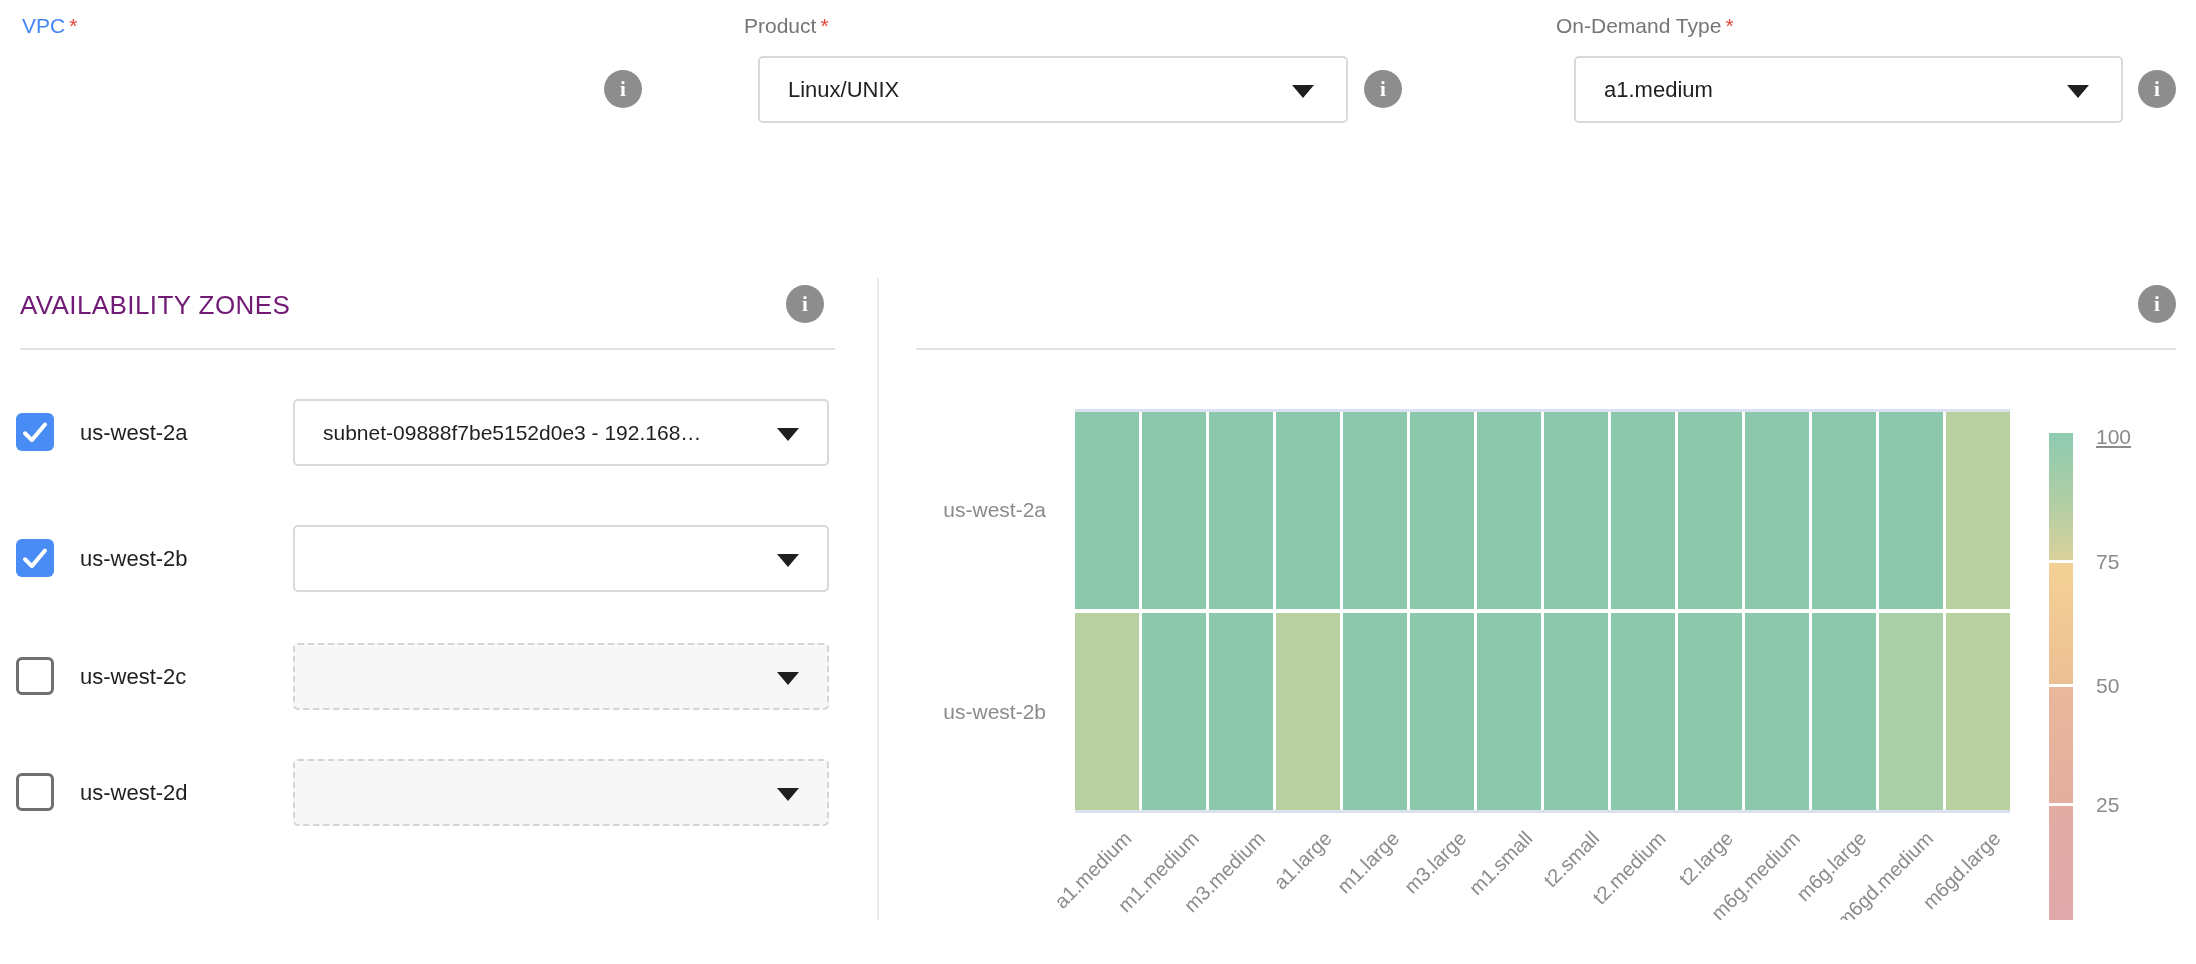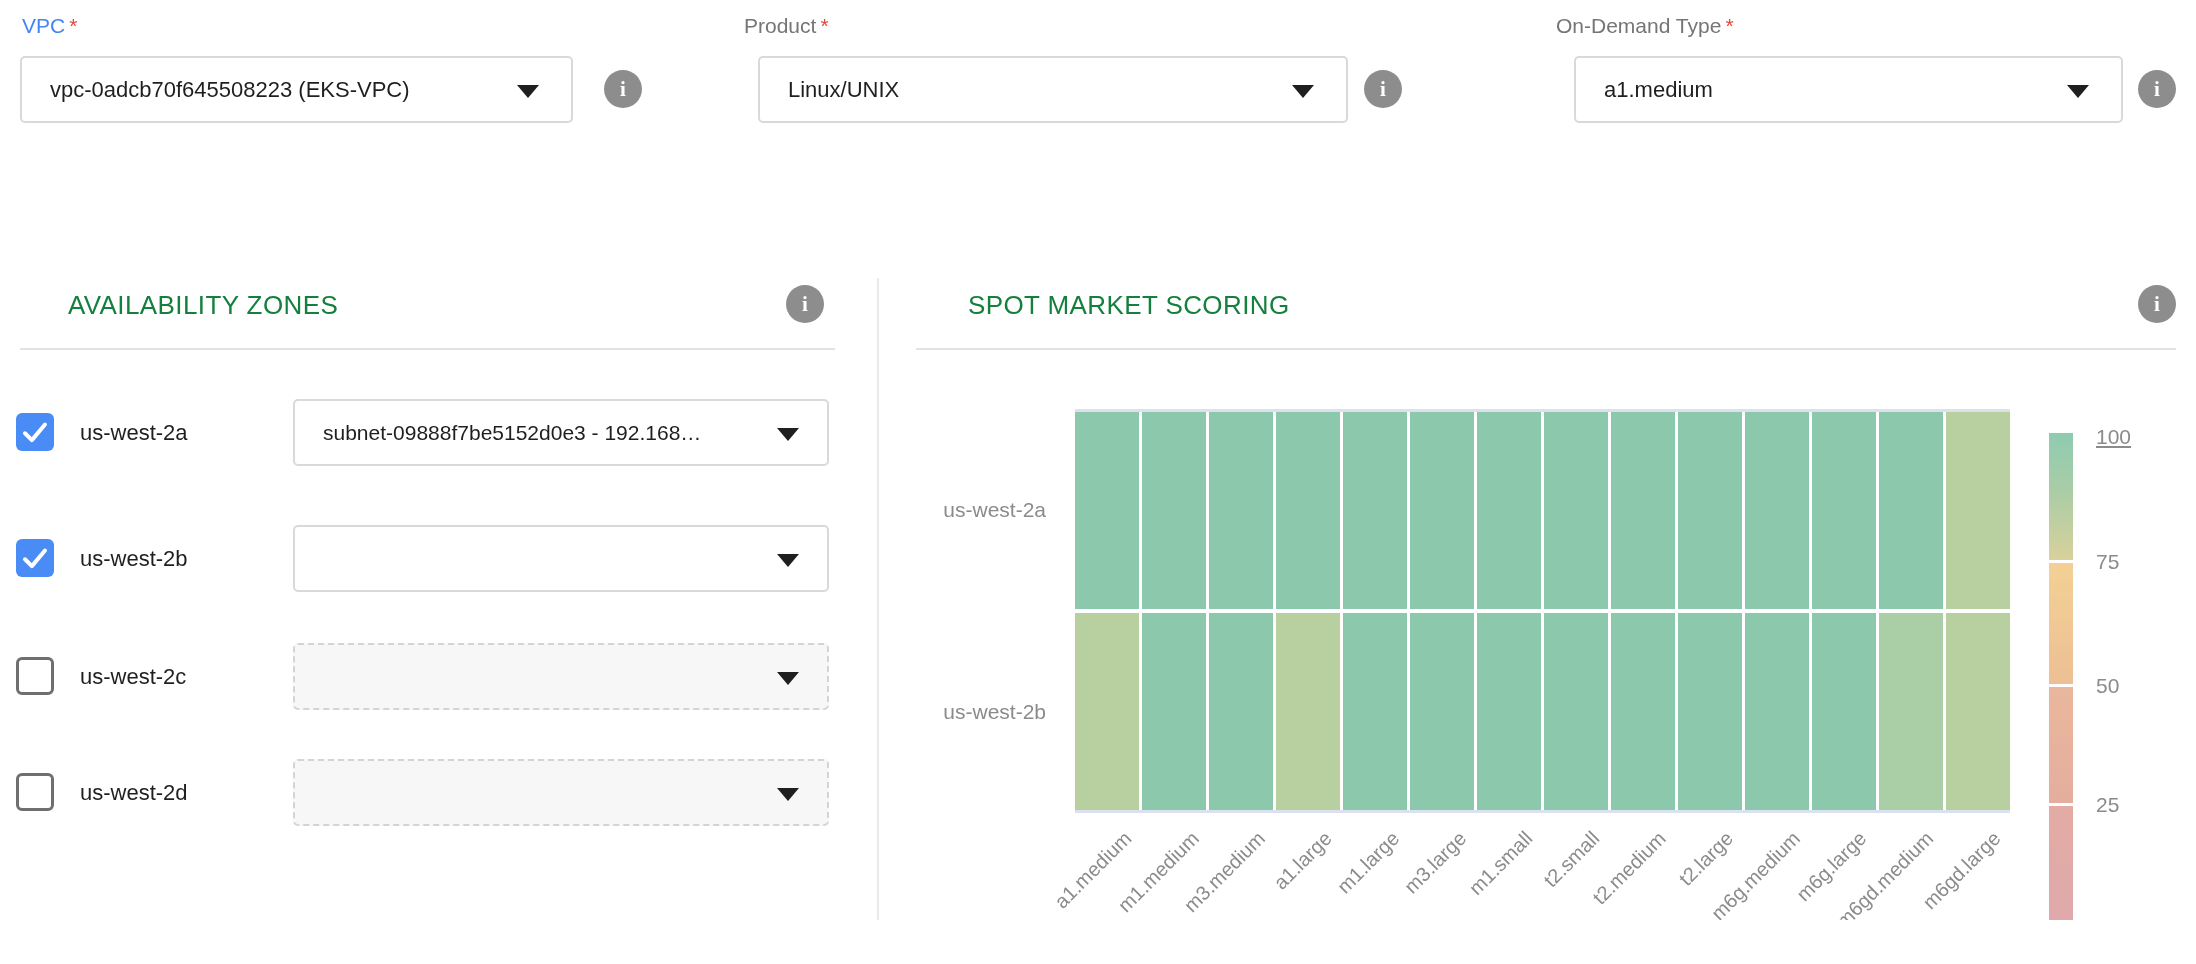--- a/index.html
+++ b/index.html
@@ -18,21 +18,21 @@
   .caret { position:absolute; right:32px; top:50%; margin-top:-5px; width:0; height:0;
            border-left:11px solid transparent; border-right:11px solid transparent;
            border-top:13px solid #1f1f1f; }
   .select.empty { border:2px dashed #d4d4d4; background:#f7f7f7; }
   .info { position:absolute; width:38px; height:38px; border-radius:50%; background:#8d8d8d;
           color:#fff; display:flex; align-items:center; justify-content:center;
           font-size:21px; font-weight:bold; font-family:"Liberation Serif", serif; cursor:pointer; }
 
   
   .vdivider { position:absolute; left:877px; top:278px; width:2px; height:686px; background:#e9e9e9; }
-  .sec-title { position:absolute; font-size:26px; color:#15803d; letter-spacing:0.4px; white-space:nowrap;margin-left:48px; }
+  .sec-title { position:absolute; font-size:26px; color:#701a75; letter-spacing:0.4px; white-space:nowrap; }
   .sec-rule { position:absolute; height:2px; background:#e2e2e2; }
 
   
   .azcheck { position:absolute; width:38px; height:38px; border-radius:6px; cursor:pointer; }
   .azcheck.checked { background:#4a8cf5; }
   .azcheck.unchecked { background:#fff; border:3px solid #6f6f6f; }
   .azcheck svg { position:absolute; left:4px; top:4px; display:none; }
   .azcheck.checked svg { display:block; }
   .azlabel { position:absolute; left:80px; font-size:22px; color:#1f1f1f; white-space:nowrap; }
   .az-select { left:293px; width:536px; }
@@ -62,24 +62,20 @@
   .t0 { top:425px;text-decoration:underline; } .t1 { top:550px; } .t2 { top:674px; } .t3 { top:793px; } .t4 { top:924px; }
 </style>
 </head>
 <body>
 
 <div id="page">
 
   <div class="flabel blue" style="left:22px; top:14px;">
     <span>VPC</span><span class="req">*</span>
   </div>
-  <div class="select" style="left:20px; top:56px; width:553px;">
-    <div class="val">vpc-0adcb70f645508223 (EKS-VPC)</div>
-    <div class="caret"></div>
-  </div>
   <div class="info" style="left:604px; top:70px;">i</div>
 
   <div class="flabel" style="left:744px; top:14px;">
     <span>Product</span><span class="req">*</span>
   </div>
   <div class="select" style="left:758px; top:56px; width:590px;">
     <div class="val">Linux/UNIX</div>
     <div class="caret"></div>
   </div>
   <div class="info" style="left:1364px; top:70px;">i</div>
@@ -134,21 +130,20 @@
     <div class="azcheck unchecked" style="left:16px; top:773px;">
       
     </div>
     <div class="azlabel" style="top:780px;">us-west-2d</div>
     <div class="select az-select empty" style="top:759px;">
       <div class="val"></div>
       <div class="caret"></div>
     </div>
   </div>
 
-  <div class="sec-title" style="left:920px; top:290px;">SPOT MARKET SCORING</div>
   <div class="info" style="left:2138px; top:285px;">i</div>
   <div class="sec-rule" style="left:916px; top:348px; width:1260px;"></div>
 
   <div class="ylab" style="top:498px;">us-west-2a</div>
   <div class="ylab" style="top:700px;">us-west-2b</div>
 
   <div id="heatmap">
       <div class="cell" style="background: rgb(140, 200, 172);"></div>
       <div class="cell" style="background: rgb(140, 200, 172);"></div>
       <div class="cell" style="background: rgb(140, 200, 172);"></div>

